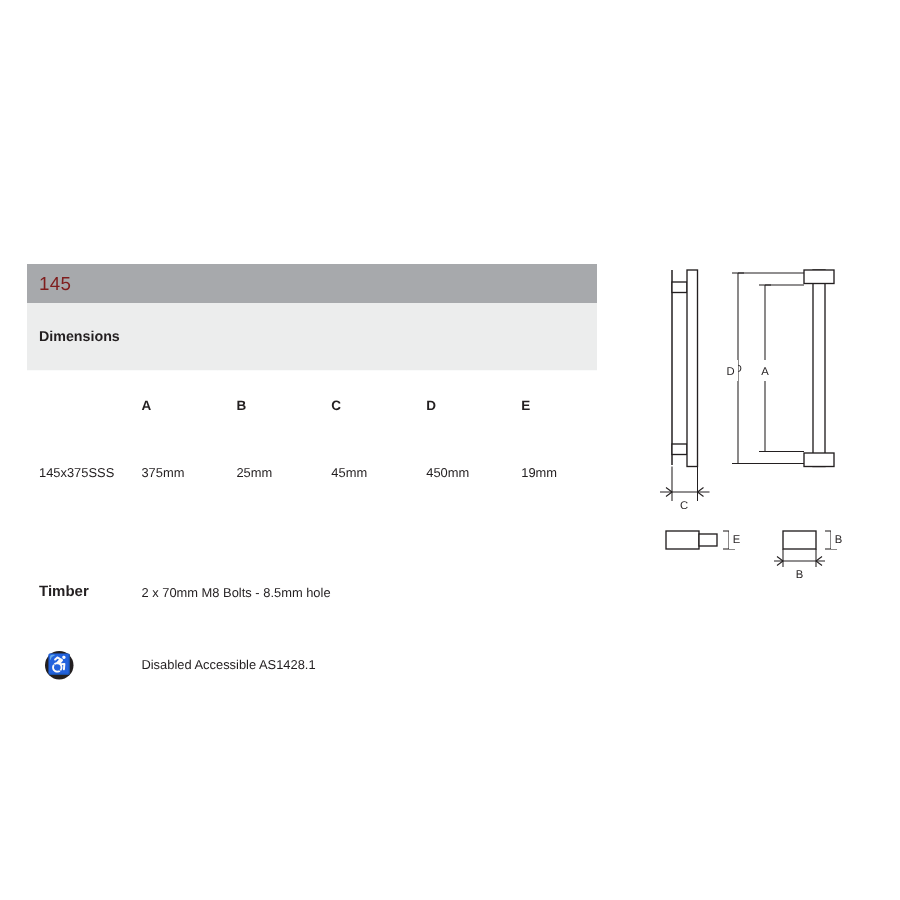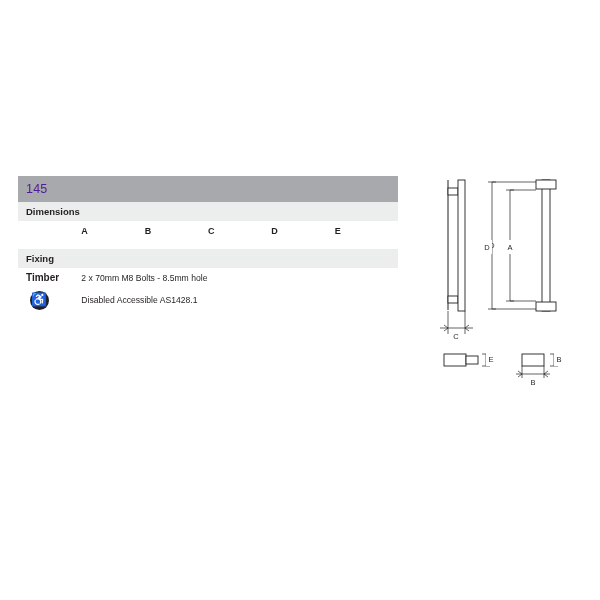--- a/index.html
+++ b/index.html
@@ -19,36 +19,36 @@
   
   .spec-wrap {
     position: absolute;
     left: 18px;
     top: 176px;
     width: 380px;
   }
 
   .title-bar {
     background: #a7a9ac;
-    color: #4c1d95;
+    color: #7f1d1d;
     height: 26px;
     line-height: 26px;
     padding-left: 8px;
     font-size: 12.5px;
     letter-spacing: 0.2px;
   }
 
   .spec-table {
     border-collapse: collapse;
     width: 100%;
     table-layout: fixed;
     font-size: 8.6px;
   }
   .spec-table td {
-    padding: 0;
+    padding: 13px;
     height: 19px;
     vertical-align: middle;
     white-space: nowrap;
   }
   .row-shade td { background: #eceded; }
   .row-white td { background: #ffffff; }
 
   .c-label  { width: 88px; padding-left: 8px !important; }
   .c-a { width: 58px; }
   .c-b { width: 55px; }
@@ -113,29 +113,34 @@
       <tr class="row-white">
         <td class="c-label hdr"></td>
         <td class="c-a hdr">A</td>
         <td class="c-b hdr">B</td>
         <td class="c-c hdr">C</td>
         <td class="c-d hdr">D</td>
         <td class="c-e hdr">E</td>
       </tr>
 
 
+      <tr class="row-white">
+        <td class="c-label">145x375SSS</td>
+        <td class="c-a">375mm</td>
+        <td class="c-b">25mm</td>
+        <td class="c-c">45mm</td>
+        <td class="c-d">450mm</td>
+        <td class="c-e">19mm</td>
+      </tr>
 
 
       <tr class="gap">
           <td colspan="6"></td>
         </tr>
 
-      <tr class="row-shade">
-        <td class="c-label sec-head" colspan="6">Fixing</td>
-      </tr>
       <tr class="row-white">
         <td class="fix-label">Timber</td>
         <td class="fix-val" colspan="5">2 x 70mm M8 Bolts - 8.5mm hole</td>
       </tr>
 
       <tr class="row-white access-row">
         <td class="c-label">
           <span class="access-icon">
             <span class="glyph">♿</span>
           </span>

